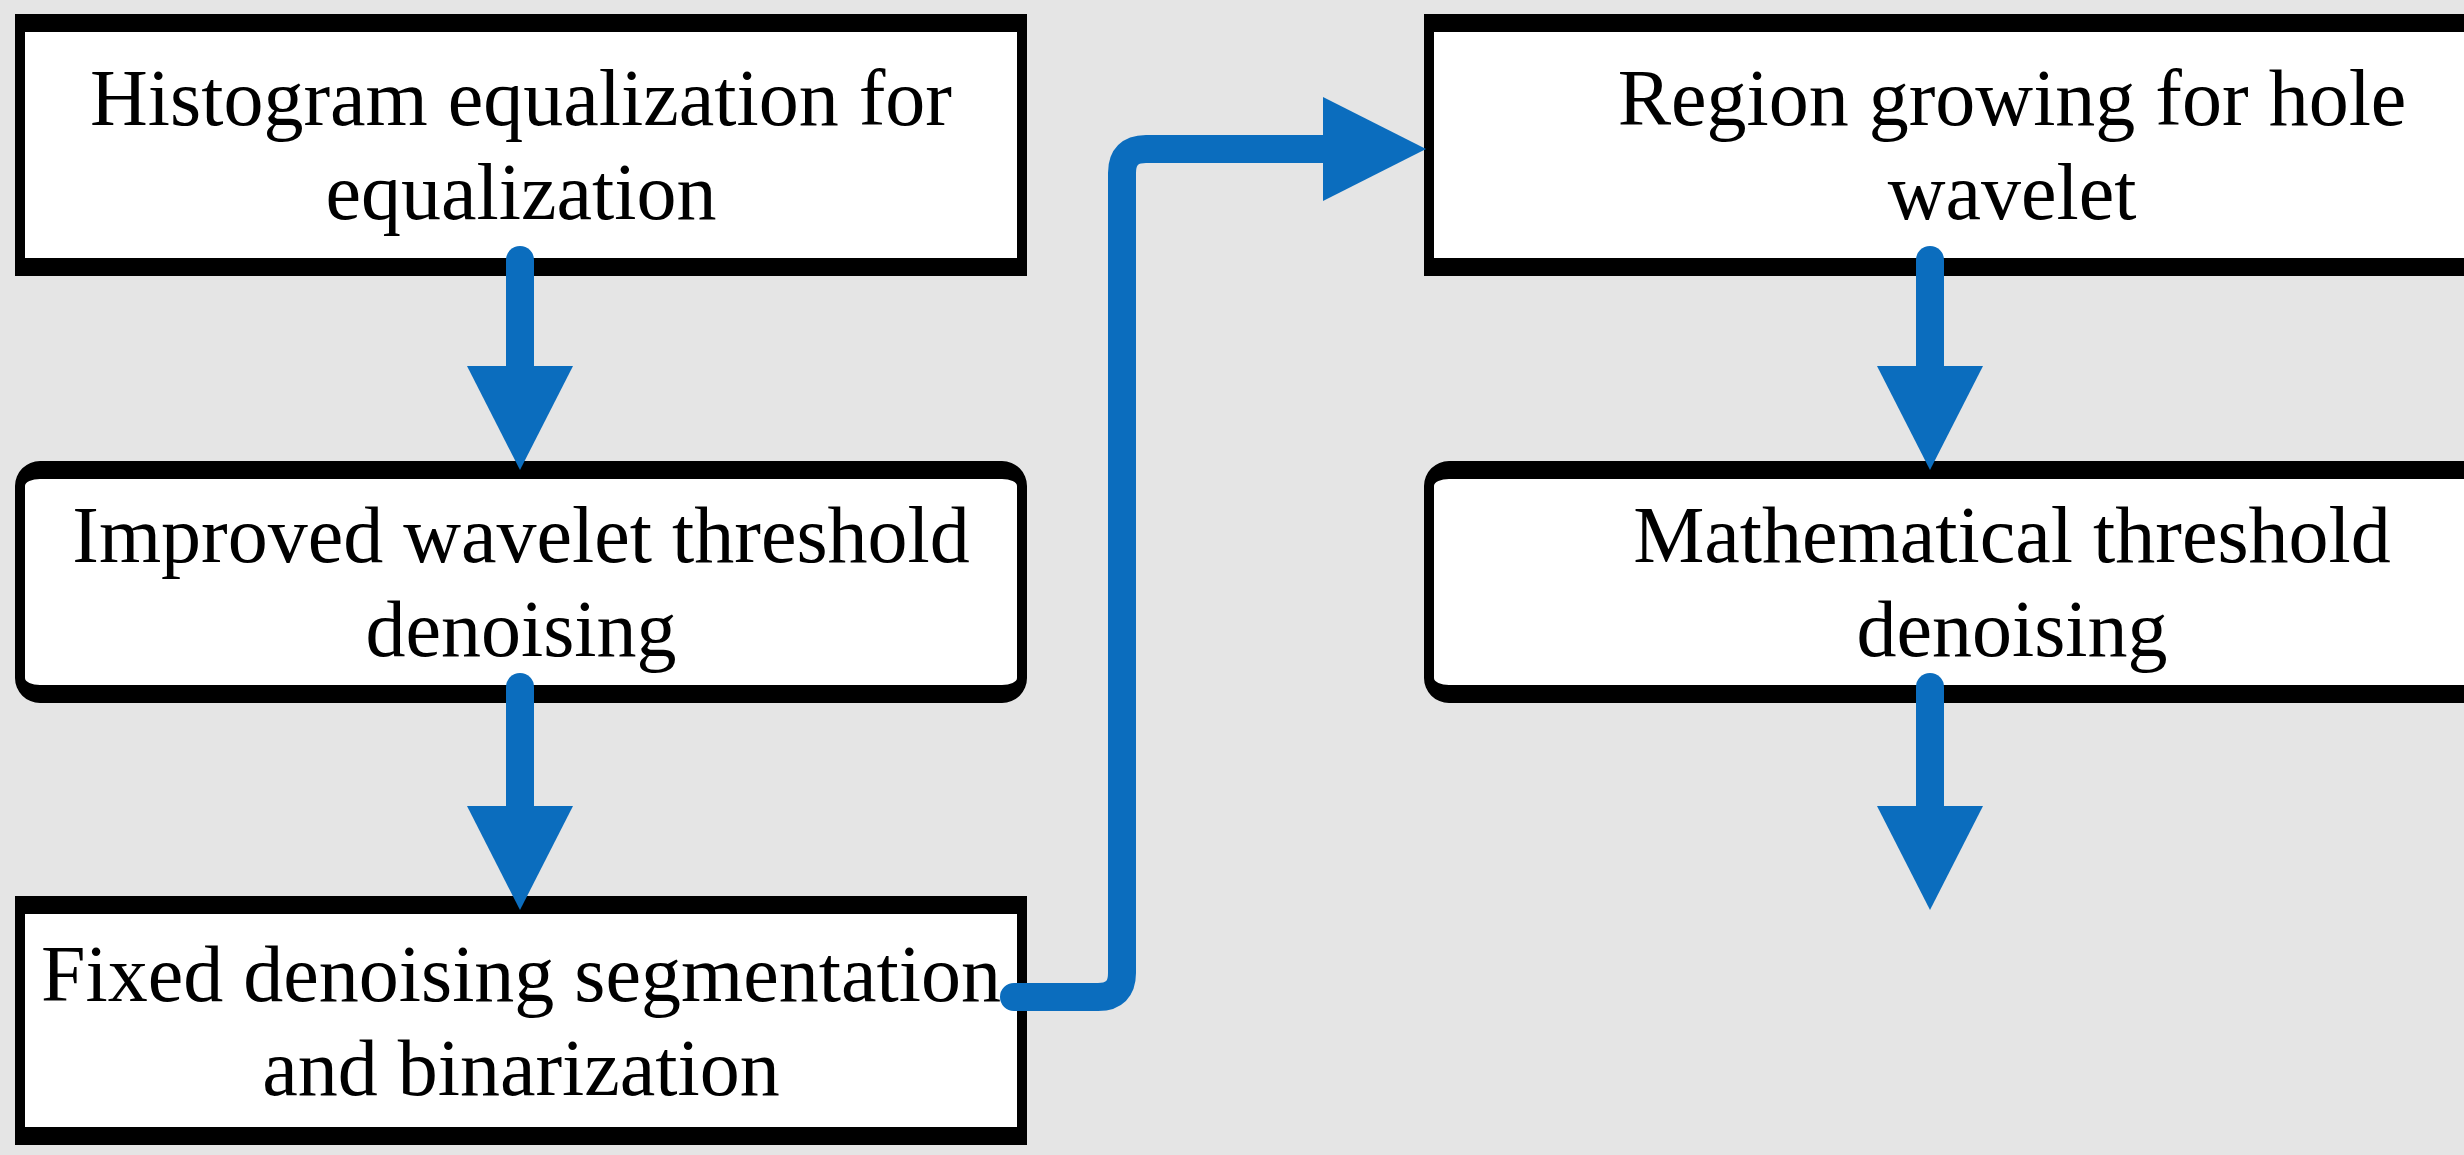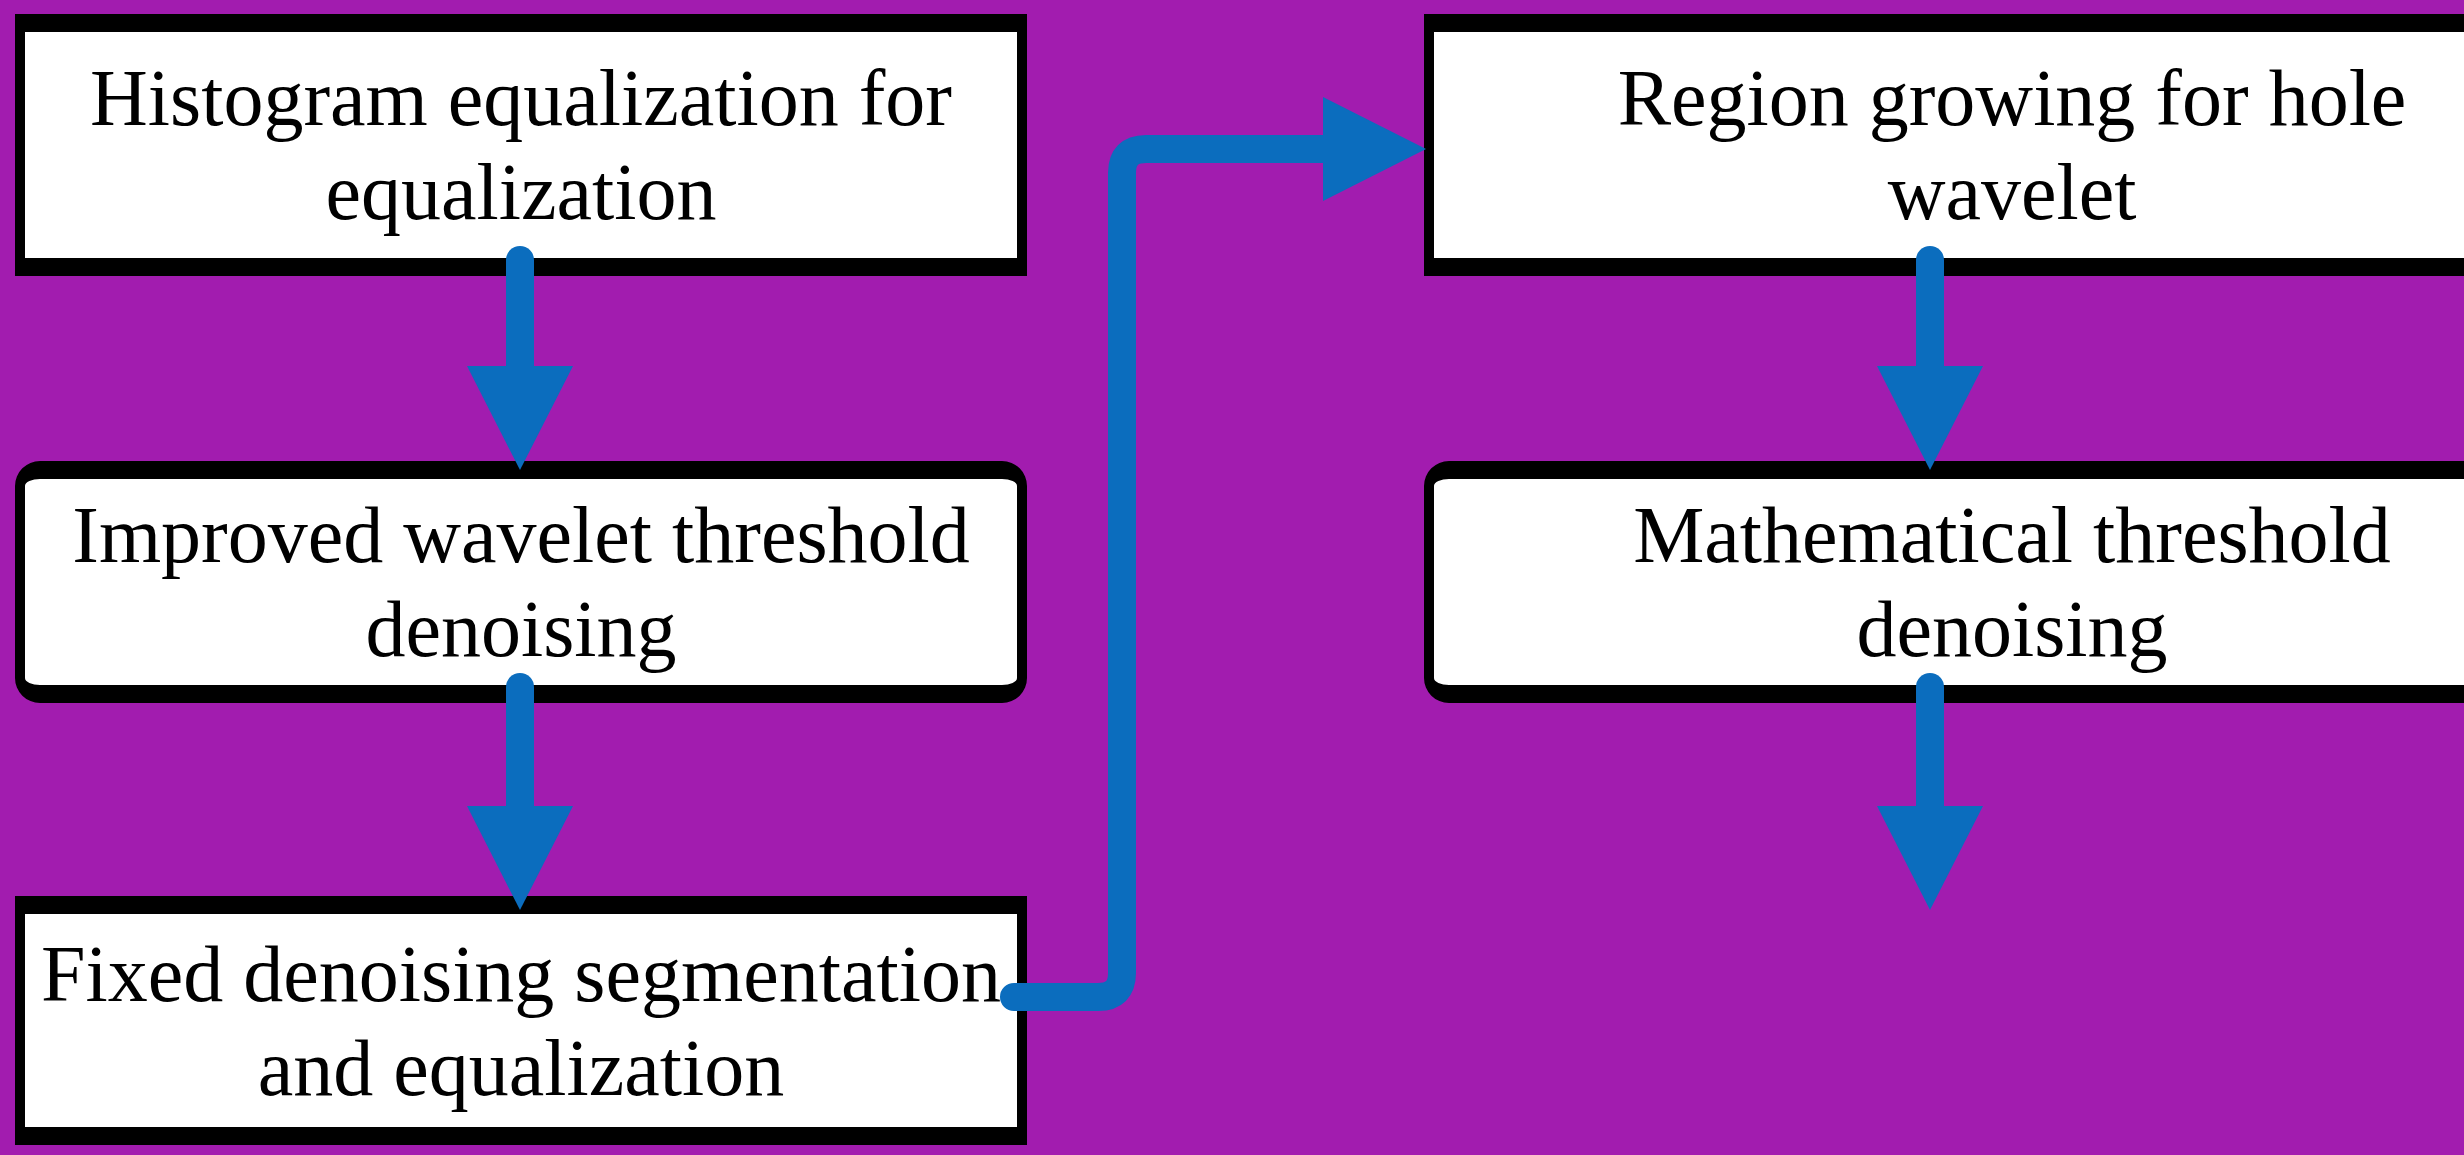--- a/index.html
+++ b/index.html
@@ -1,20 +1,20 @@
 <!DOCTYPE html>
 <html><head>
 <meta charset="utf-8">
 <style>
   html, body { margin: 0; padding: 0; background: #ffffff; }
   #canvas {
     position: relative;
     width: 2464px;
     height: 1155px;
-    background: #a21caf;
+    background: #e5e5e5;
     font-family: "Liberation Serif", "DejaVu Serif", serif;
     overflow: hidden;
   }
   .flow-box {
     position: absolute;
     box-sizing: border-box;
     background: #ffffff;
     border-style: solid;
     border-color: #000000;
     border-width: 18px 10px;
@@ -52,21 +52,21 @@
   <div class="flow-box col-left row-1">
     <span class="line">Histogram equalization for</span>
     <span class="line">equalization</span>
   </div>
   <div class="flow-box col-left row-2">
     <span class="line">Improved wavelet threshold</span>
     <span class="line">denoising</span>
   </div>
   <div class="flow-box col-left row-3">
     <span class="line">Fixed denoising segmentation</span>
-    <span class="line">and equalization</span>
+    <span class="line">and binarization</span>
   </div>
 
   <div class="flow-box col-right row-1">
     <span class="line">Region growing for hole</span>
     <span class="line">wavelet</span>
   </div>
   <div class="flow-box col-right row-2">
     <span class="line">Mathematical threshold</span>
     <span class="line">denoising</span>
   </div>

